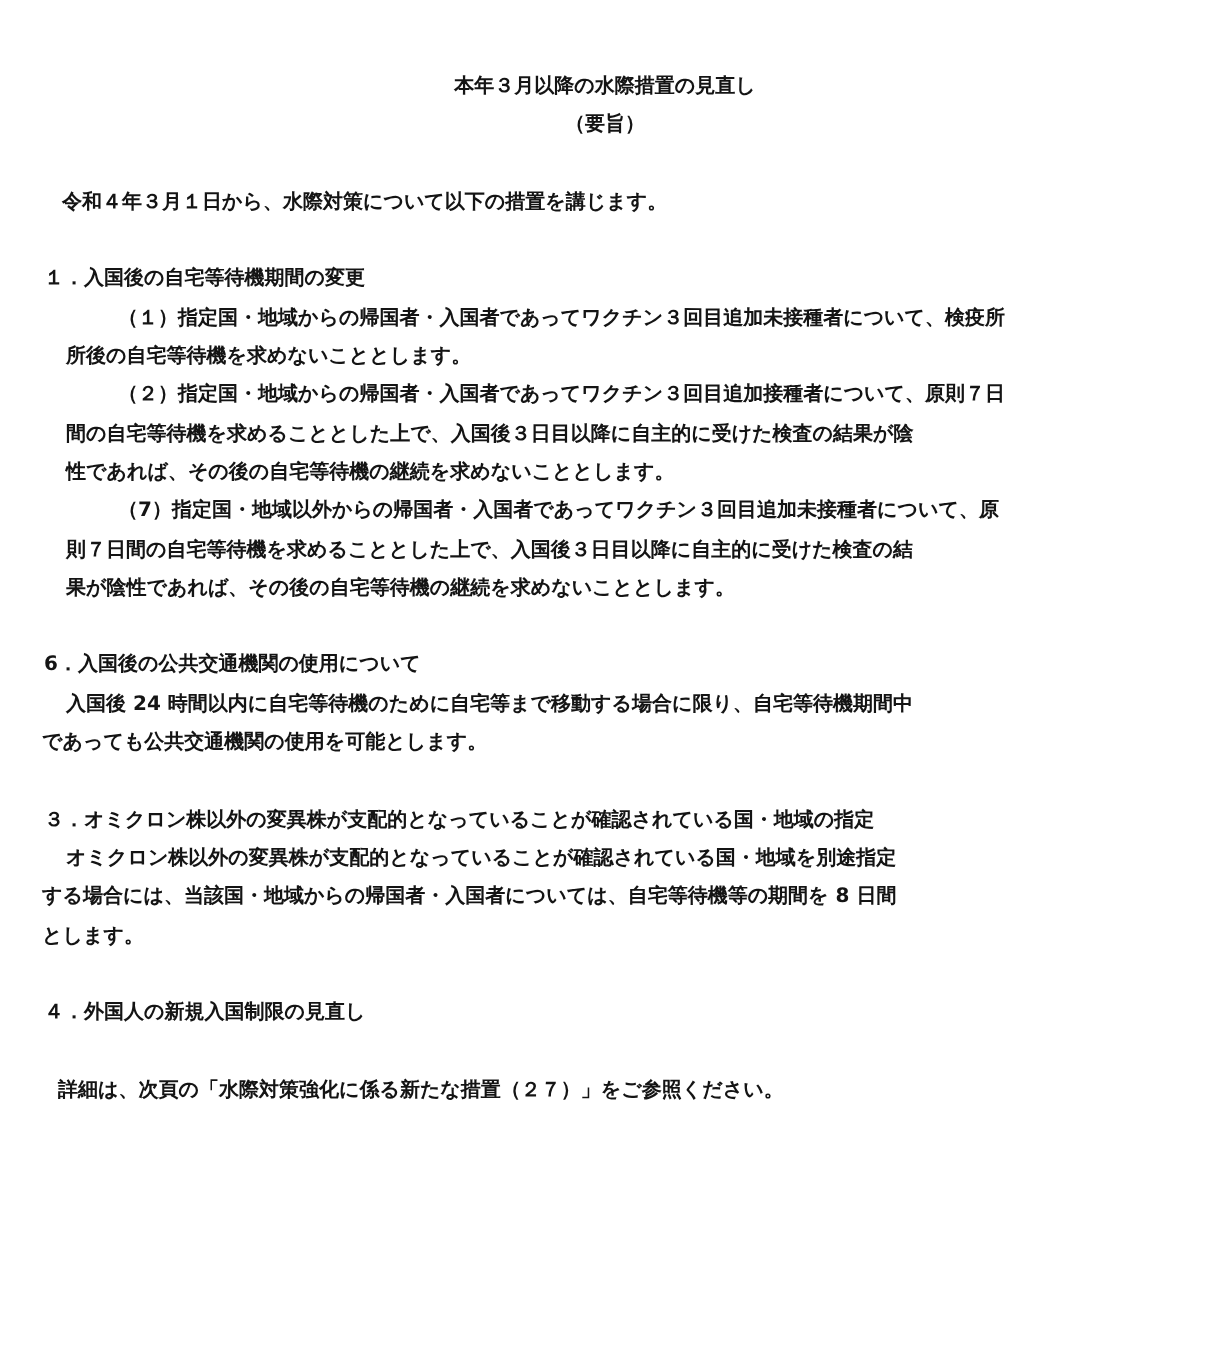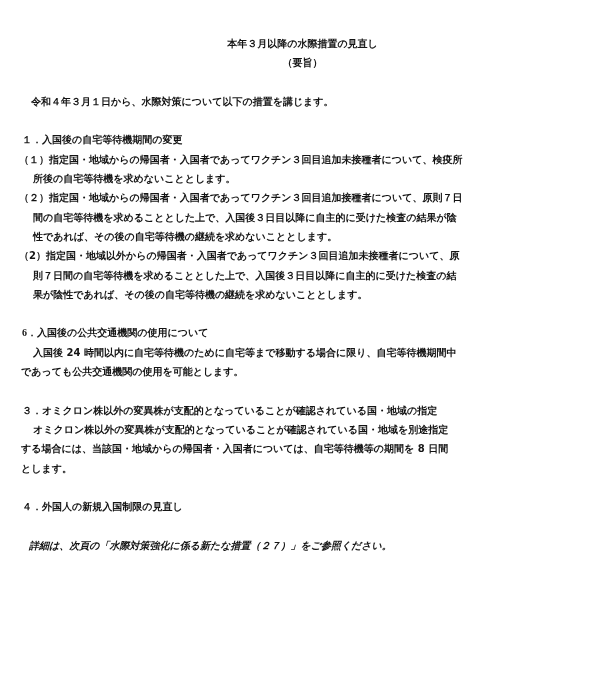--- a/index.html
+++ b/index.html
@@ -23,44 +23,44 @@
   }
   .row {
     font-size: 10px;
     font-weight: 600;
     line-height: 19.3px;
     height: 19.3px;
     white-space: nowrap;
     letter-spacing: 0;
   }
   .c  { text-align: center; }   
-  .h  { padding-left: 3px; font-family: Liberation Serif, serif; }    
-  .i0 { padding-left: 0px; }    
+  .h  { padding-left: 3px; }    
+  .i0 { padding-left: 0px; margin-left: 40px; }    
   .i1 { padding-left: 14px; }   
   .p0 { padding-left: 2px; }    
   .in { padding-left: 12px; }   
-  .dt { padding-left: 10px; font-style: italic; }   
+  .dt { padding-left: 10px; }   
   .b  { }                       
 </style>
 </head>
 <body>
 
 <div id="doc">
     <div class="row c">本年３月以降の水際措置の見直し</div>
     <div class="row c">（要旨）</div>
     <div class="row b"></div>
     <div class="row in">令和４年３月１日から、水際対策について以下の措置を講じます。</div>
     <div class="row b"></div>
     <div class="row h">１．入国後の自宅等待機期間の変更</div>
     <div class="row i0">（１）指定国・地域からの帰国者・入国者であってワクチン３回目追加未接種者について、検疫所</div>
     <div class="row i1">所後の自宅等待機を求めないこととします。</div>
     <div class="row i0">（２）指定国・地域からの帰国者・入国者であってワクチン３回目追加接種者について、原則７日</div>
     <div class="row i1">間の自宅等待機を求めることとした上で、入国後３日目以降に自主的に受けた検査の結果が陰</div>
     <div class="row i1">性であれば、その後の自宅等待機の継続を求めないこととします。</div>
-    <div class="row i0">（2）指定国・地域以外からの帰国者・入国者であってワクチン３回目追加未接種者について、原</div>
+    <div class="row i0">（7）指定国・地域以外からの帰国者・入国者であってワクチン３回目追加未接種者について、原</div>
     <div class="row i1">則７日間の自宅等待機を求めることとした上で、入国後３日目以降に自主的に受けた検査の結</div>
     <div class="row i1">果が陰性であれば、その後の自宅等待機の継続を求めないこととします。</div>
     <div class="row b"></div>
     <div class="row h">6．入国後の公共交通機関の使用について</div>
     <div class="row i1">入国後 24 時間以内に自宅等待機のために自宅等まで移動する場合に限り、自宅等待機期間中</div>
     <div class="row p0">であっても公共交通機関の使用を可能とします。</div>
     <div class="row b"></div>
     <div class="row h">３．オミクロン株以外の変異株が支配的となっていることが確認されている国・地域の指定</div>
     <div class="row i1">オミクロン株以外の変異株が支配的となっていることが確認されている国・地域を別途指定</div>
     <div class="row p0">する場合には、当該国・地域からの帰国者・入国者については、自宅等待機等の期間を 8 日間</div>

